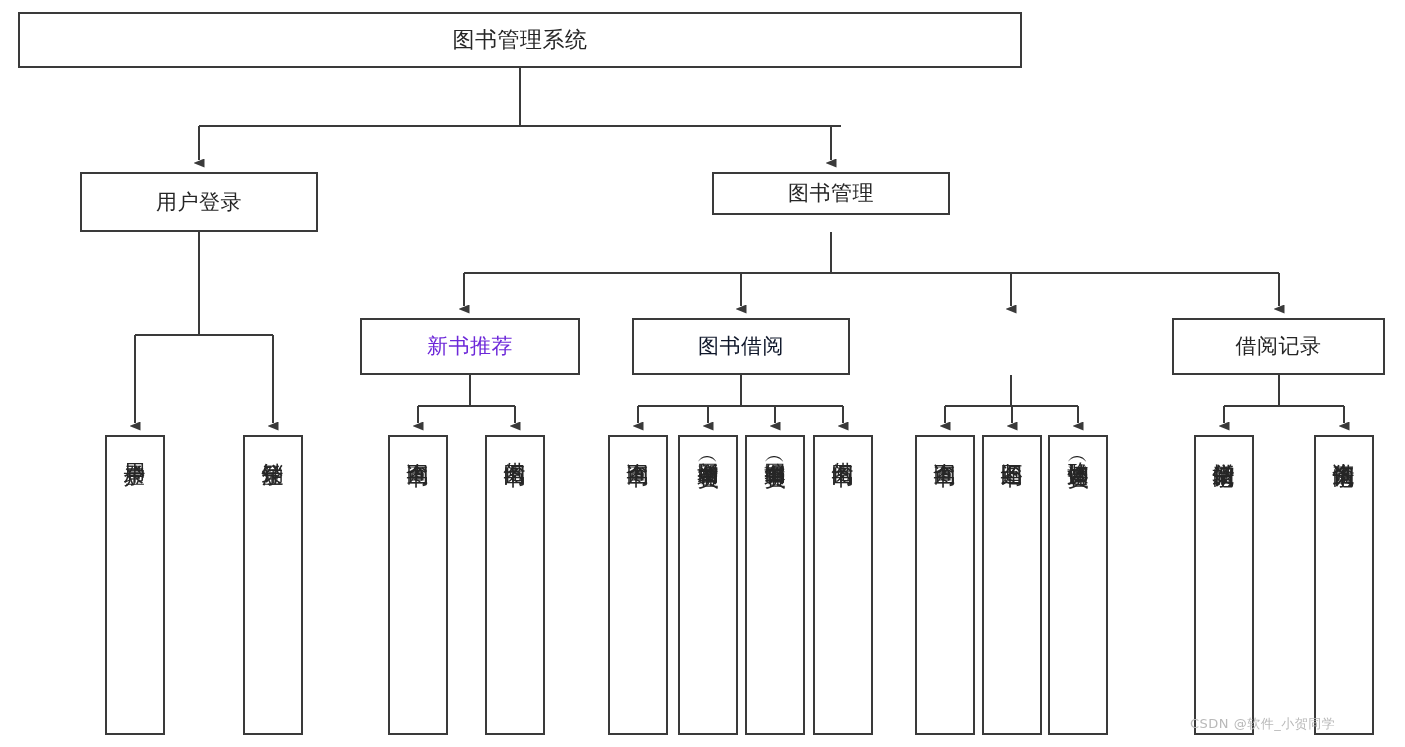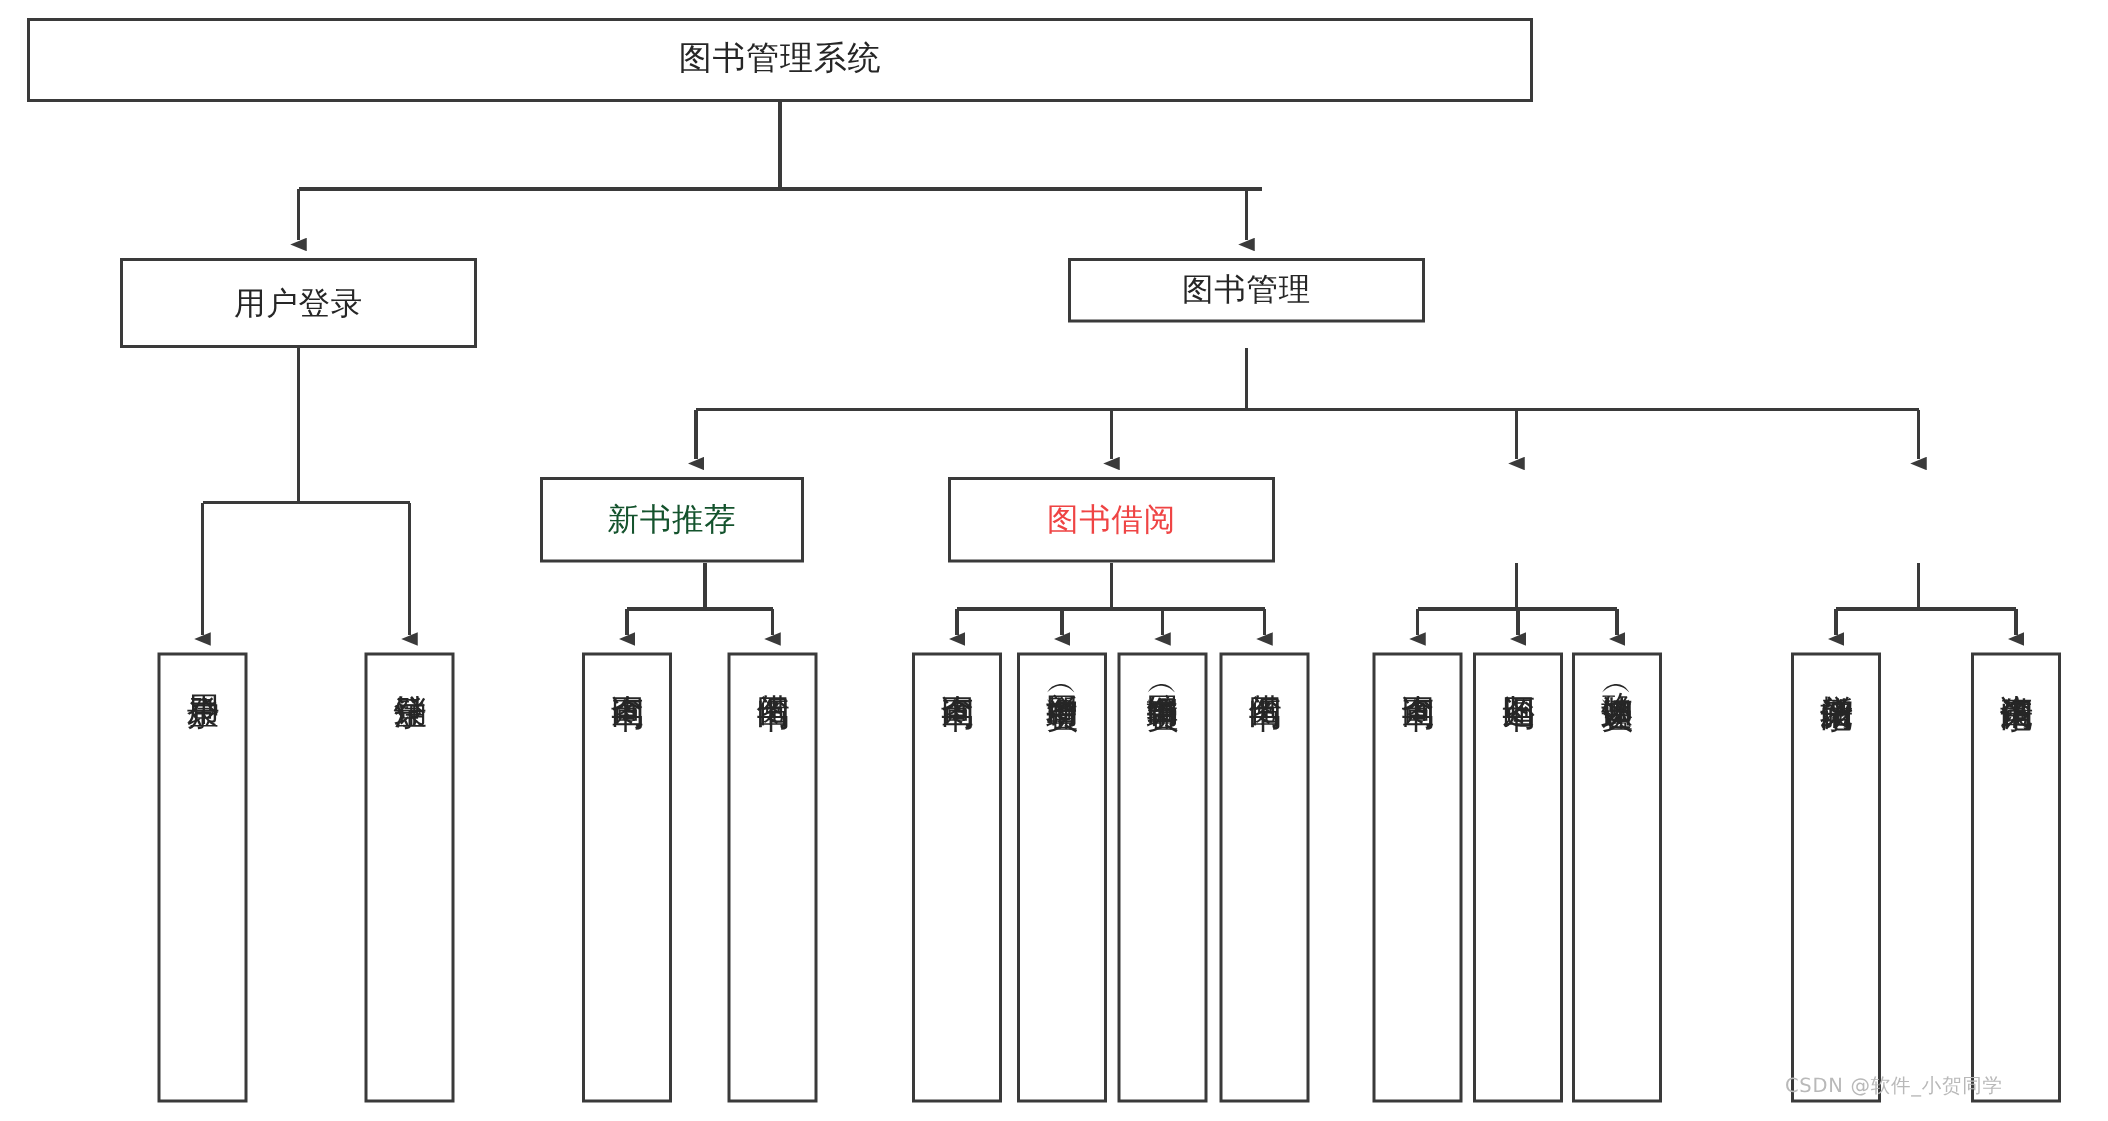--- a/index.html
+++ b/index.html
@@ -133,25 +133,28 @@
     <span class="label">图书管理系统</span>
   </div>
 
   <div class="node horizontal" style="left: 80px; top: 172px; width: 238px; height: 60px; border-color: rgb(58, 58, 58); color: rgb(38, 38, 38);">
     <span class="label">用户登录</span>
   </div>
   <div class="node horizontal" style="left: 712px; top: 172px; width: 238px; height: 43px; border-color: rgb(58, 58, 58); color: rgb(38, 38, 38);">
     <span class="label">图书管理</span>
   </div>
 
-  <div class="node horizontal" style="left: 360px; top: 318px; width: 176px; height: 57px; border-color: rgb(58, 58, 58); color: #14532d;">
+  <div class="node horizontal" style="left: 360px; top: 318px; width: 220px; height: 57px; border-color: rgb(58, 58, 58); color: #6d28d9;">
     <span class="label">新书推荐</span>
   </div>
-  <div class="node horizontal" style="left: 632px; top: 318px; width: 218px; height: 57px; border-color: rgb(58, 58, 58); color: #ef4444;">
+  <div class="node horizontal" style="left: 632px; top: 318px; width: 218px; height: 57px; border-color: rgb(58, 58, 58); color: #0f172a;">
     <span class="label">图书借阅</span>
+  </div>
+  <div class="node horizontal" style="left: 1172px; top: 318px; width: 213px; height: 57px; border-color: rgb(58, 58, 58); color: rgb(38, 38, 38);">
+    <span class="label">借阅记录</span>
   </div>
 
   <div class="node vertical" style="left: 105px; top: 435px; width: 60px; height: 300px; border-color: rgb(58, 58, 58); color: rgb(38, 38, 38);">
     <span class="label">用户登录</span>
   </div>
   <div class="node vertical" style="left: 243px; top: 435px; width: 60px; height: 300px; border-color: rgb(58, 58, 58); color: rgb(38, 38, 38);">
     <span class="label">注销登录</span>
   </div>
   <div class="node vertical" style="left: 388px; top: 435px; width: 60px; height: 300px; border-color: rgb(58, 58, 58); color: rgb(38, 38, 38);">
     <span class="label">查询图书</span>

